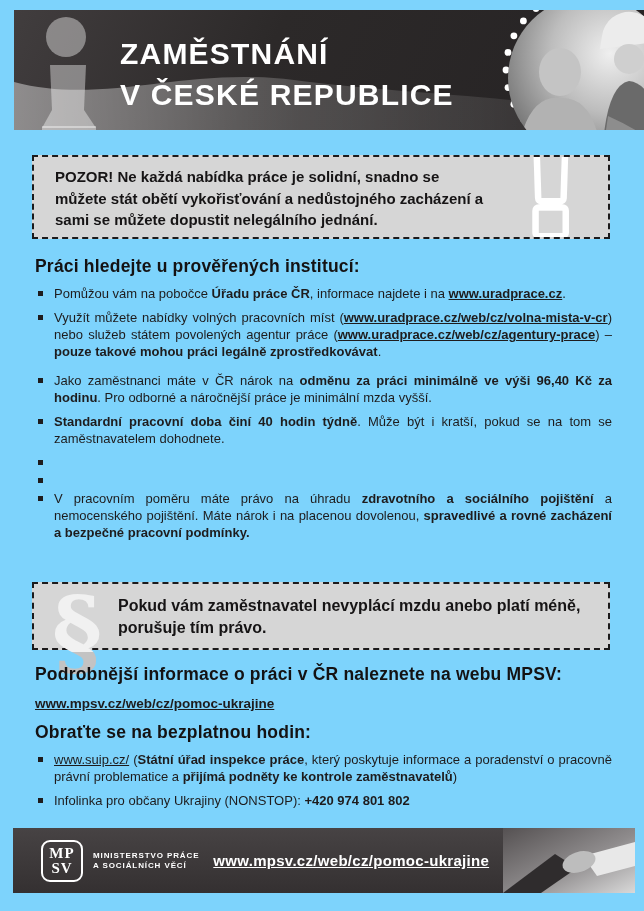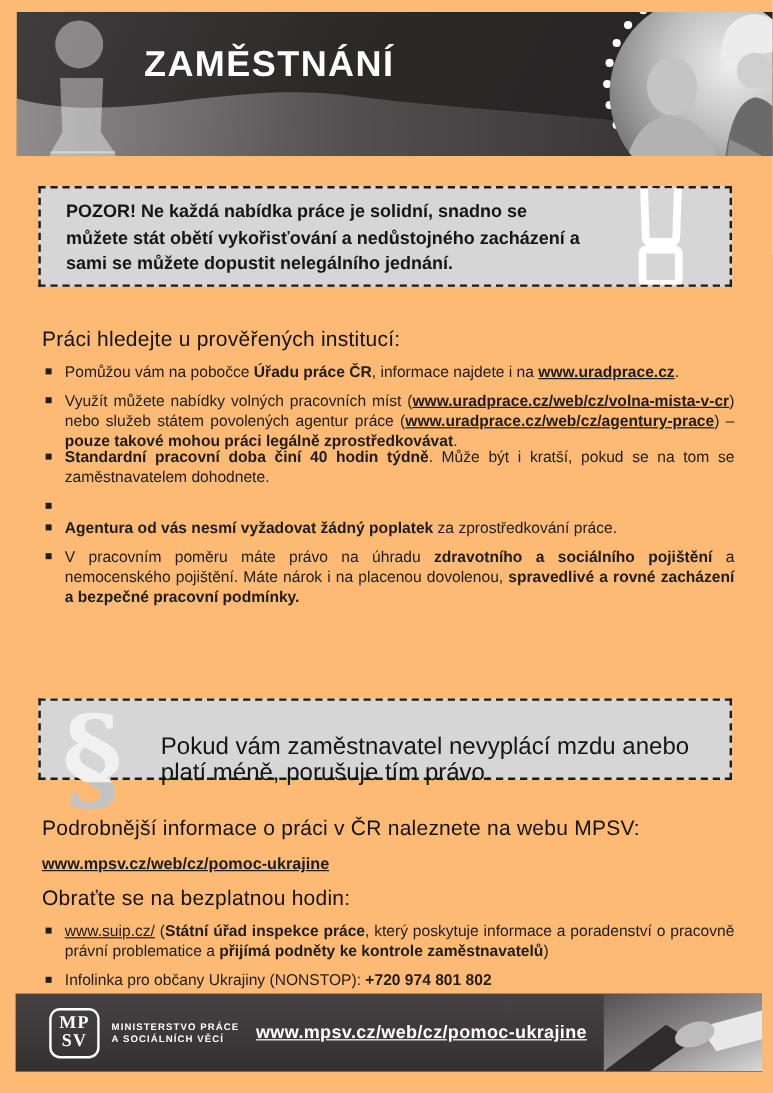--- a/index.html
+++ b/index.html
@@ -1,17 +1,17 @@
 <!DOCTYPE html>
 <html lang="cs"><head>
 <meta charset="utf-8">
 <style>
   html,body{margin:0;padding:0;background:#ffffff;}
   .page{
-    position:relative;width:644px;height:911px;background:#fdba74;overflow:hidden;
+    position:relative;width:644px;height:911px;background:#7dd3fc;overflow:hidden;
     font-family:"Liberation Sans", sans-serif;color:#1e1c1d;
   }
   
   .header{
     position:absolute;left:14px;top:10px;right:0;height:120px;overflow:hidden;
     background:linear-gradient(115deg,#413d3e 0%,#2c2929 40%,#262324 100%);
   }
   .wave-svg{position:absolute;left:0;top:0;width:100%;height:100%;}
   .info-i{position:absolute;left:14px;top:0;width:84px;height:120px;}
   .hdr-title{
@@ -30,33 +30,33 @@
     border:2px dashed #1c1a1b;box-sizing:border-box;
   }
   .warning-box{top:155px;height:84px;padding-left:36px;}
   .warning-text{
     position:absolute;left:21px;top:9px;width:438px;margin:0;
     font-size:15px;font-weight:bold;line-height:21.5px;color:#161415;
   }
   .bang-svg{position:absolute;right:12px;top:0;width:90px;height:80px;overflow:hidden;}
   .law-box{top:582px;height:68px;}
   .law-text{
-    position:absolute;left:84px;top:11px;width:468px;margin:16px;
-    font-size:20px;font-weight:normal;line-height:22px;color:#161415;
+    position:absolute;left:84px;top:11px;width:468px;margin:0;
+    font-size:16px;font-weight:bold;line-height:22px;color:#161415;
   }
   .law-glyph{
     position:absolute;left:8px;top:2px;height:96px;width:70px;
     font-family:"DejaVu Serif", serif;font-weight:bold;font-size:96px;line-height:92px;
     text-align:center;pointer-events:none;
   }
   .law-glyph.top-part{color:#f1f1f1;clip-path:inset(0 0 30px 0);}
   .law-glyph.bottom-part{color:#c3c3c3;clip-path:inset(66px 0 0 0);}
   
   .section{position:absolute;left:35px;width:577px;}
-  .sec-heading{margin:16px 0 8px 0;font-size:17.5px;font-weight:normal;letter-spacing:.2px;color:#141213;}
+  .sec-heading{margin:0 0 8px 0;font-size:17.5px;font-weight:bold;letter-spacing:.2px;color:#141213;}
   .bullet{display:flex;margin:0 0 7px 0;}
   .sq{flex:0 0 auto;width:5px;height:5px;background:#1e1c1d;margin:6px 11px 0 3px;}
   .btext{margin:0;font-size:13px;line-height:17px;text-align:justify;}
   .btext .b{font-weight:bold;}
   .btext .u{text-decoration:underline;}
   #sec-institutions{top:256px;}
   #sec-pozor{top:372px;}
   #sec-mpsv{top:664px;}
   #sec-help{top:722px;}
   .biglink{
@@ -104,20 +104,21 @@
     <svg class="info-i" viewBox="0 0 84 120">
       <g fill="#ffffff" fill-opacity="0.40">
         <circle cx="38" cy="27" r="20"></circle>
         <path d="M22,55 L58,55 L56,100 L24,100 Z"></path>
         <path d="M14,118 L68,118 L56,100 L24,100 Z"></path>
         <rect x="14" y="116" width="54" height="4"></rect>
       </g>
     </svg>
     <div class="hdr-title">
       <div>ZAMĚSTNÁNÍ</div>
+      <div>V ČESKÉ REPUBLICE</div>
     </div>
     <svg class="dots-svg" viewBox="0 0 210 120">
       <g fill="#ffffff">
         <circle cx="117" cy="130.7" r="3.4"></circle>
           <circle cx="102" cy="121.5" r="3.4"></circle>
         <circle cx="89.4" cy="109.1" r="3.4"></circle>
           <circle cx="79.9" cy="94.2" r="3.4"></circle>
         <circle cx="74" cy="77.6" r="3.4"></circle>
           <circle cx="72" cy="60" r="3.4"></circle>
         <circle cx="74" cy="42.4" r="3.4"></circle>
@@ -155,28 +156,31 @@
     </div>
     <div class="bullet">
       <span class="sq"></span>
       <p class="btext"><span>Využít můžete nabídky volných pracovních míst (</span><span class="b u">www.uradprace.cz/web/cz/volna-mista-v-cr</span><span>) nebo služeb státem povolených agentur práce (</span><span class="b u">www.uradprace.cz/web/cz/agentury-prace</span><span>) – </span><span class="b">pouze takové mohou práci legálně zprostředkovávat</span><span>.</span></p>
     </div>
   </section>
 
   <section class="section" id="sec-pozor">
     <div class="bullet">
       <span class="sq"></span>
+      <p class="btext"><span>Jako zaměstnanci máte v ČR nárok na </span><span class="b">odměnu za práci minimálně ve výši 96,40 Kč za hodinu</span><span>. Pro odborné a náročnější práce je minimální mzda vyšší.</span></p>
+    </div>
+    <div class="bullet">
+      <span class="sq"></span>
       <p class="btext"><span class="b">Standardní pracovní doba činí 40 hodin týdně</span><span>. Může být i kratší, pokud se na tom se zaměstnavatelem dohodnete.</span></p>
     </div>
     <div class="bullet">
       <span class="sq"></span>
     </div>
     <div class="bullet">
       <span class="sq"></span>
-      <p class="btext"><span class="b">Agentura od vás nesmí vyžadovat žádný poplatek</span><span> za zprostředkování práce.</span></p>
     </div>
     <div class="bullet">
       <span class="sq"></span>
       <p class="btext"><span>V pracovním poměru máte právo na úhradu </span><span class="b">zdravotního a sociálního pojištění</span><span> a nemocenského pojištění. Máte nárok i na placenou dovolenou, </span><span class="b">spravedlivé a rovné zacházení a bezpečné pracovní podmínky.</span></p>
     </div>
   </section>
 
   <section class="callout law-box">
     <div class="law-glyph top-part">§</div>
     <div class="law-glyph bottom-part">§</div>
@@ -189,21 +193,21 @@
   </section>
 
   <section class="section" id="sec-help">
     <h2 class="sec-heading">Obraťte se na bezplatnou hodin:</h2>
     <div class="bullet">
       <span class="sq"></span>
       <p class="btext"><span class="u">www.suip.cz/</span><span> (</span><span class="b">Státní úřad inspekce práce</span><span>, který poskytuje informace a poradenství o pracovně právní problematice a </span><span class="b">přijímá podněty ke kontrole zaměstnavatelů</span><span>)</span></p>
     </div>
     <div class="bullet">
       <span class="sq"></span>
-      <p class="btext"><span>Infolinka pro občany Ukrajiny (NONSTOP): </span><span class="b">+720 974 801 802</span></p>
+      <p class="btext"><span>Infolinka pro občany Ukrajiny (NONSTOP): </span><span class="b">+420 974 801 802</span></p>
     </div>
   </section>
 
   <footer class="footer">
     <div class="mpsv-logo">
       <div>MP</div>
       <div>SV</div>
     </div>
     <div class="ministry">
       <div>MINISTERSTVO PRÁCE</div>

